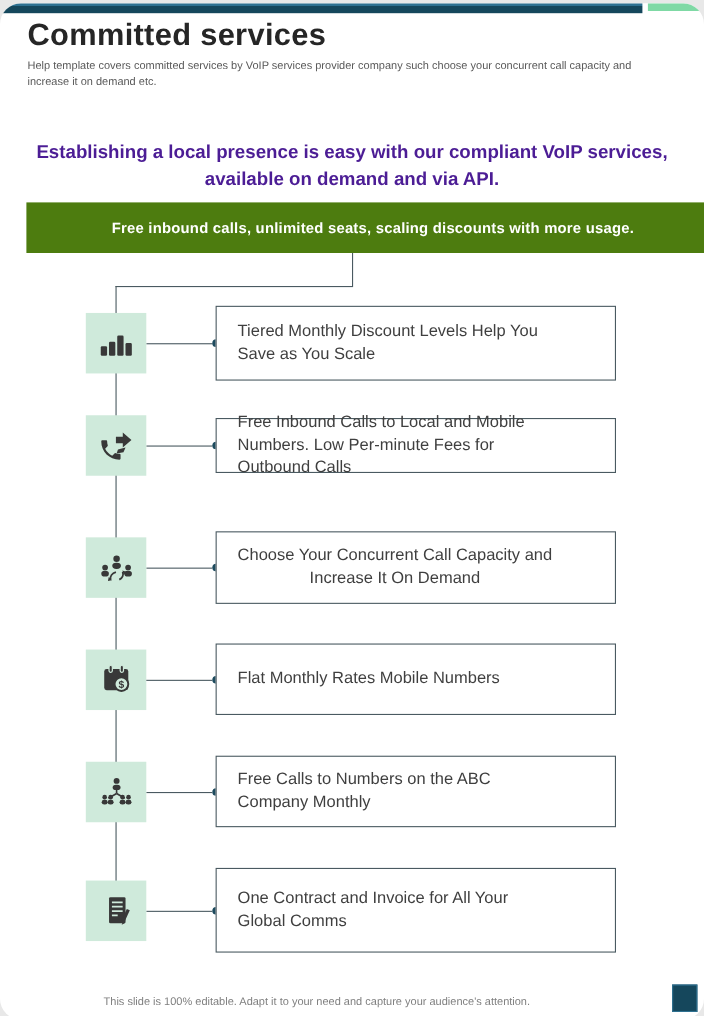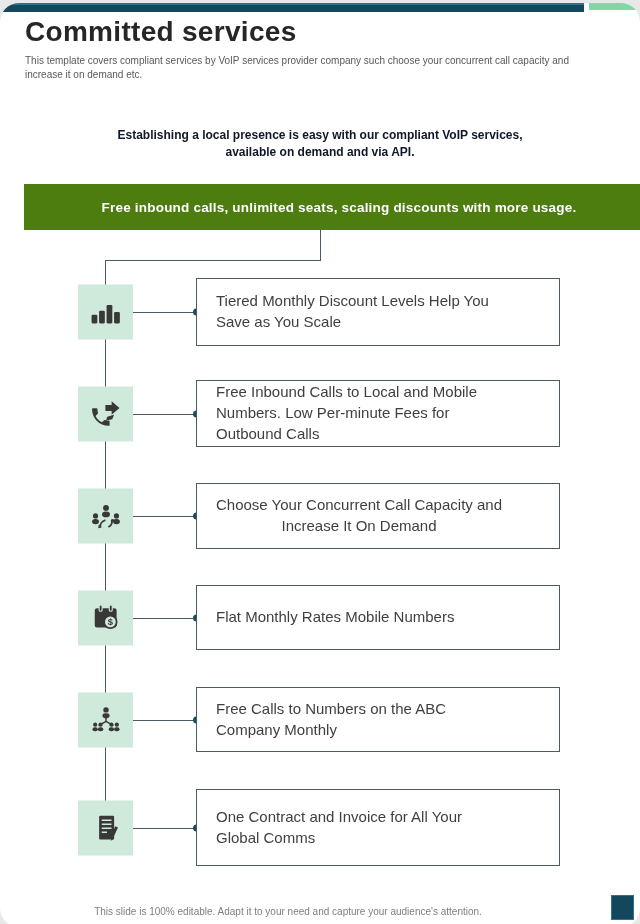--- a/index.html
+++ b/index.html
@@ -8,33 +8,33 @@
     font-family:"Liberation Sans",sans-serif;overflow:hidden;margin:3px auto;border-radius:19px;
   }
   
   .topbar{position:absolute;left:0;top:0;width:584px;height:9px;
     background:linear-gradient(#2e7191 0,#2e7191 2px,#15475c 2px,#15475c 100%);}
   .top-accent{position:absolute;left:589px;top:0;width:51px;height:7px;background:#7fd9a5;}
   
   .title{position:absolute;left:25px;top:13px;font-size:28px;font-weight:700;color:#262626;letter-spacing:.3px;}
   .subtitle{position:absolute;left:25px;top:51px;width:592px;font-size:10px;line-height:1.4;color:#595959;white-space:pre-line;}
   .heading{position:absolute;left:10px;top:124px;width:620px;text-align:center;
-    font-size:12px;font-weight:700;color:#0f172a;line-height:1.4;white-space:pre-line;}
+    font-size:17px;font-weight:700;color:#4c1d95;line-height:1.4;white-space:pre-line;}
   
   .banner{position:absolute;left:24px;top:181px;width:630px;height:46px;background:#4d7c0f;
     display:flex;align-items:center;justify-content:center;}
   .banner span{color:#ffffff;font-weight:700;font-size:13.5px;letter-spacing:.2px;}
   
   .line{position:absolute;background:#4a5a61;}
   .drop-line{left:320px;top:227px;width:1px;height:30px;}
   .elbow-line{left:105px;top:257px;width:216px;height:1px;}
   .spine-line{left:105px;top:257px;width:1px;height:561px;}
   
   .row{position:absolute;left:0;width:640px;}
-  .r1{top:275px;height:68px;} .r2{top:377px;height:67px;} .r3{top:480px;height:66px;text-align:center;}
+  .r1{top:275px;height:68px;} .r2{top:377px;height:50px;} .r3{top:480px;height:66px;text-align:center;}
   .r4{top:582px;height:65px;} .r5{top:684px;height:65px;} .r6{top:786px;height:77px;}
   .icon-sq{position:absolute;left:78px;top:50%;transform:translateY(-50%);
     width:55px;height:55px;background:#cfeadb;display:flex;align-items:center;justify-content:center;}
   .h-conn{position:absolute;left:133px;top:50%;width:60px;height:1px;background:#4a5a61;}
   .dot{position:absolute;left:193px;top:50%;transform:translateY(-50%);
     width:7px;height:7px;border-radius:50%;background:#1d4b5e;}
   .box{position:absolute;left:196px;top:0;width:364px;height:100%;box-sizing:border-box;
     border:1px solid #4a5a61;background:#ffffff;display:flex;align-items:center;}
   .box .txt{padding:0 20px 0 19px;font-size:15px;line-height:1.38;color:#3f3f3f;white-space:pre-line;}
   
@@ -45,21 +45,21 @@
 </style>
 </head>
 <body>
 
 <div class="slide">
 
   <div class="topbar"></div>
   <div class="top-accent"></div>
 
   <div class="title">Committed services</div>
-  <div class="subtitle">This template covers compliant services by VoIP  services provider company such choose your concurrent call capacity and
+  <div class="subtitle">Help template covers committed services by VoIP  services provider company such choose your concurrent call capacity and
 increase it on demand etc.</div>
 
   <div class="heading">Establishing a local presence is easy with our compliant VoIP services,
 available on demand and via API.</div>
 
   <div class="banner">
     <span>Free inbound calls, unlimited seats, scaling discounts with more usage.</span>
   </div>
 
   <div class="line drop-line"></div>

